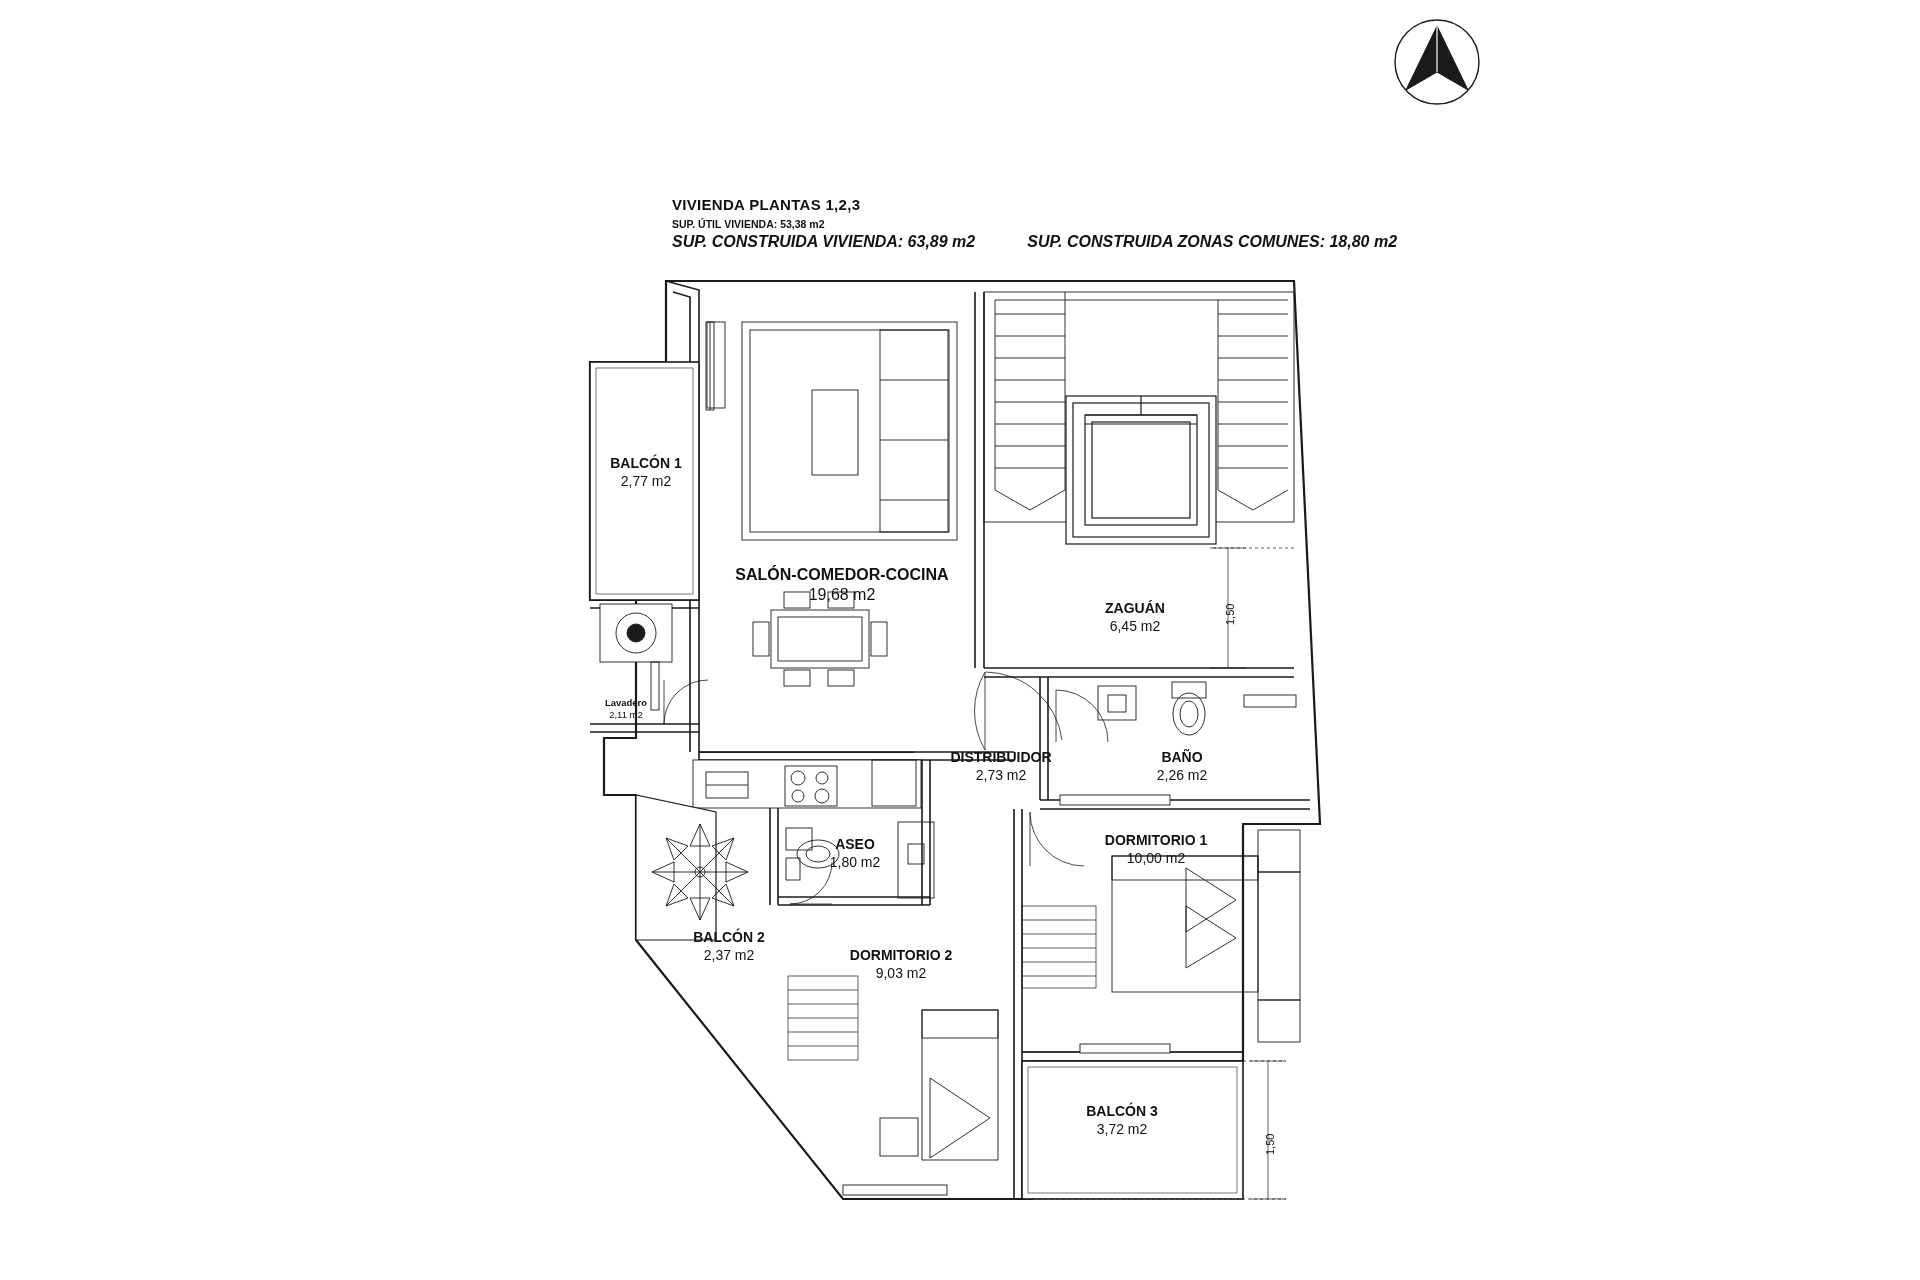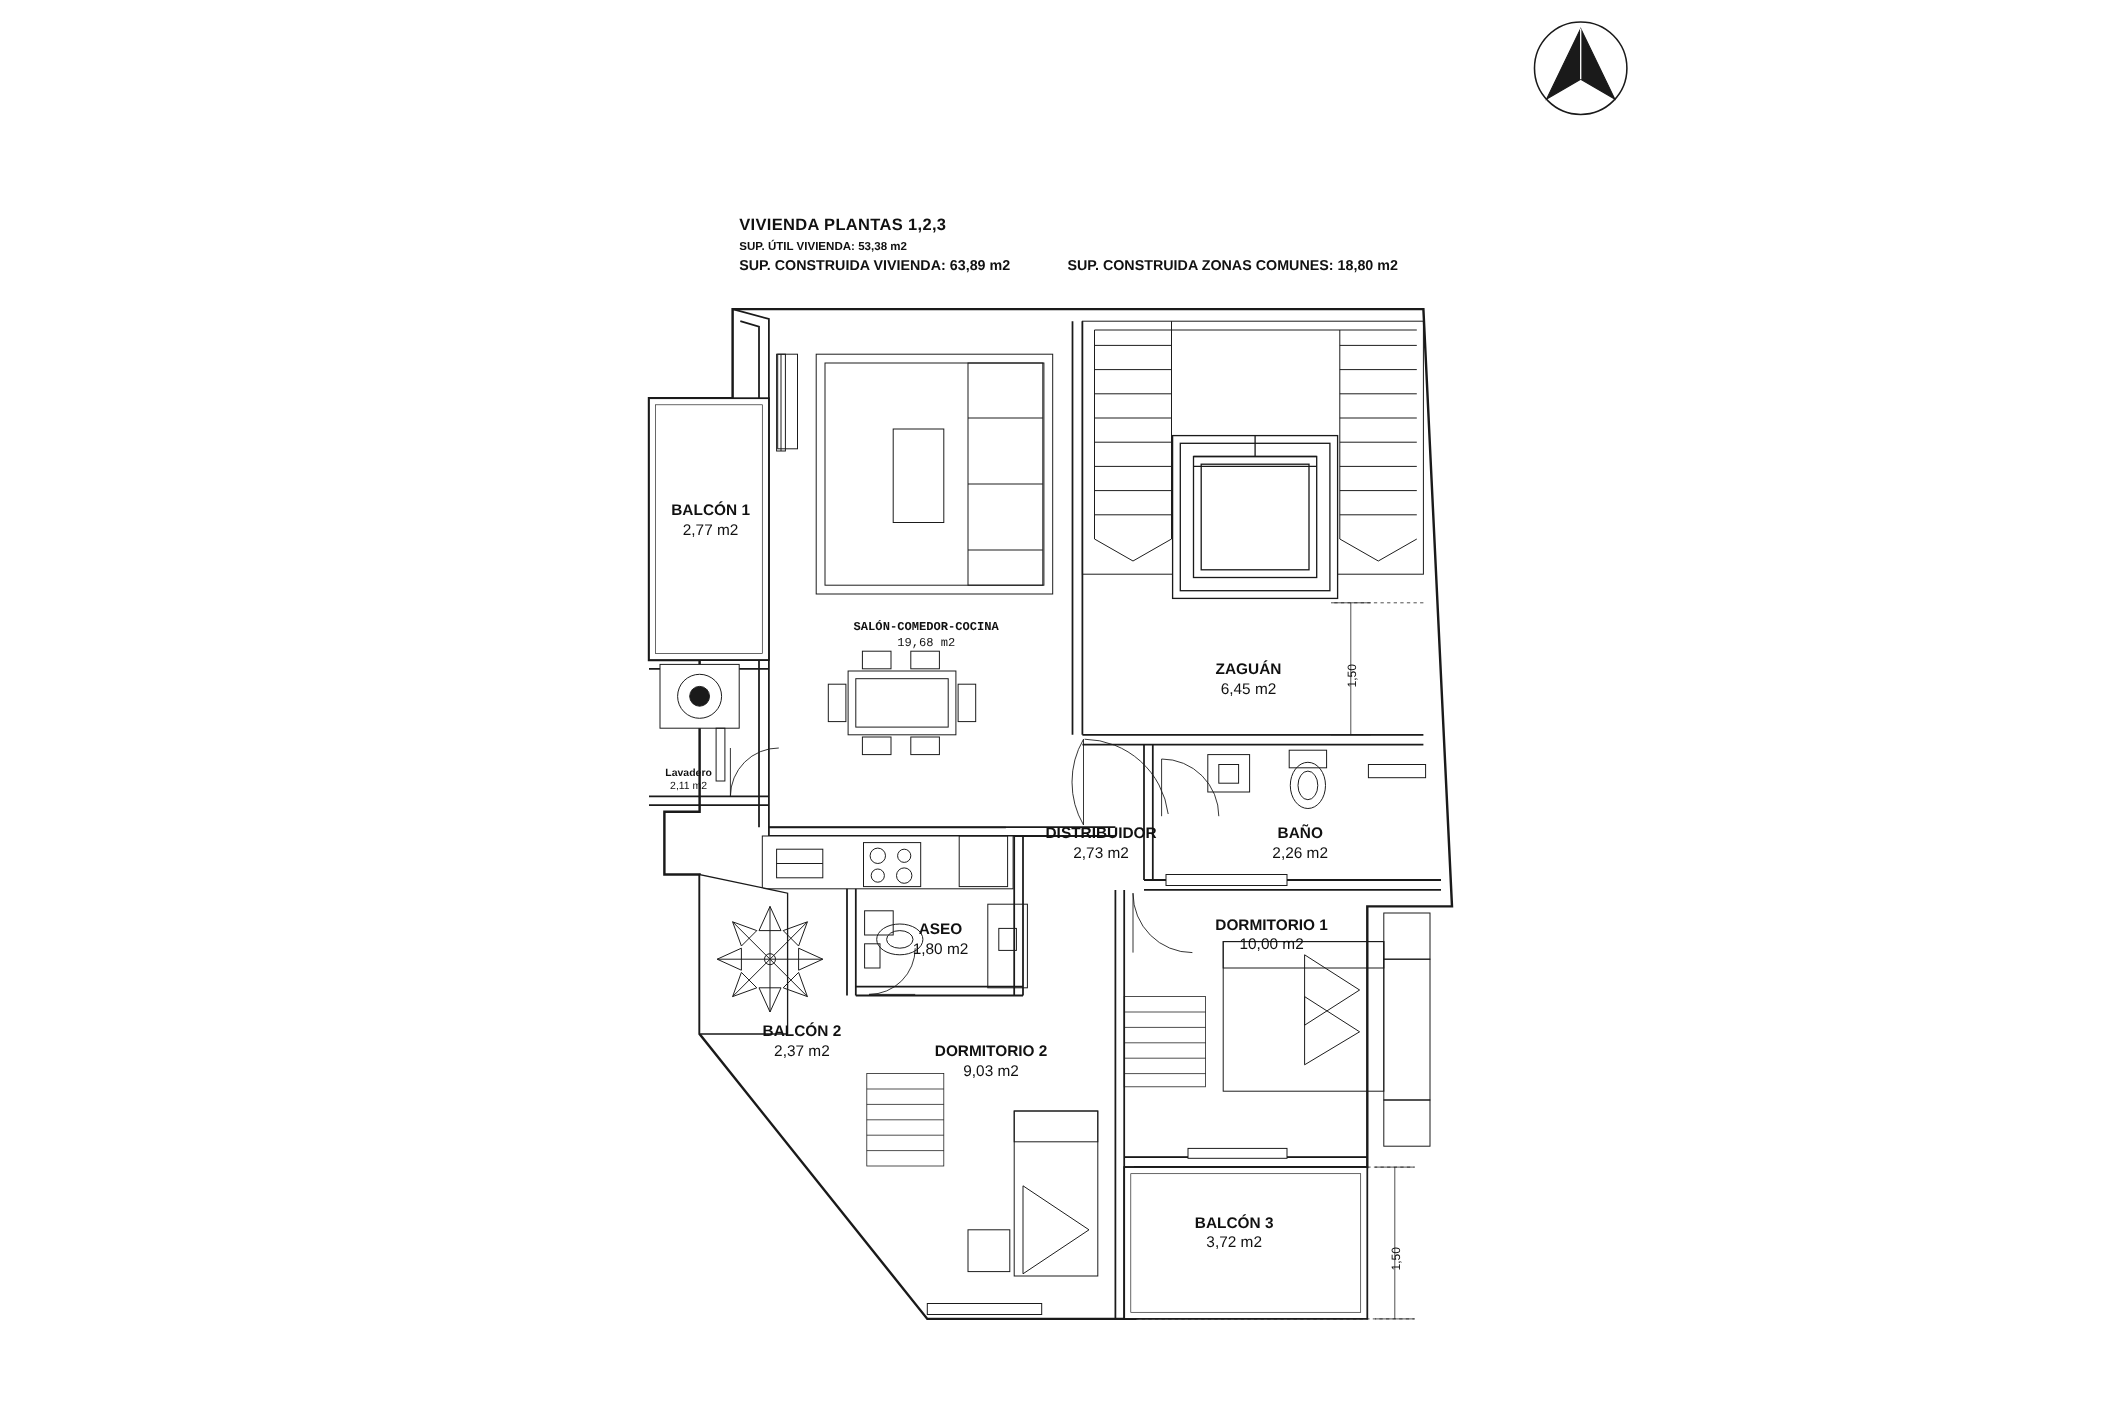--- a/index.html
+++ b/index.html
@@ -47,41 +47,42 @@
     font-weight: bold;
     letter-spacing: 0.3px;
     margin-bottom: 5px;
   }
   .title-block .t2 {
     font-size: 10.5px;
     font-weight: bold;
     margin-bottom: 3px;
   }
   .title-block .t3row {
-    font-size: 13px;
+    font-size: 16px;
     font-weight: bold;
     display: flex;
     gap: 52px;
+    font-style: italic;
   }
   .dim-text {
     position: absolute;
     font-size: 11px;
     color: #111111;
     transform: rotate(-90deg);
     transform-origin: left top;
     white-space: nowrap;
   }
   svg.drawing {
     position: absolute;
     left: 0;
     top: 0;
     width: 1920px;
     height: 1280px;
   }
-  .lbl-11 { font-size: 11px; font-family: Liberation Mono, monospace; }
+  .lbl-11 { font-size: 16px; }
   .lbl-10 { font-size: 14px; }
   .lbl-9  { font-size: 9.5px; }
 </style>
 </head>
 <body>
 
 <div id="plan-root">
 
   <svg class="drawing" viewBox="0 0 1920 1280">
     <defs>

